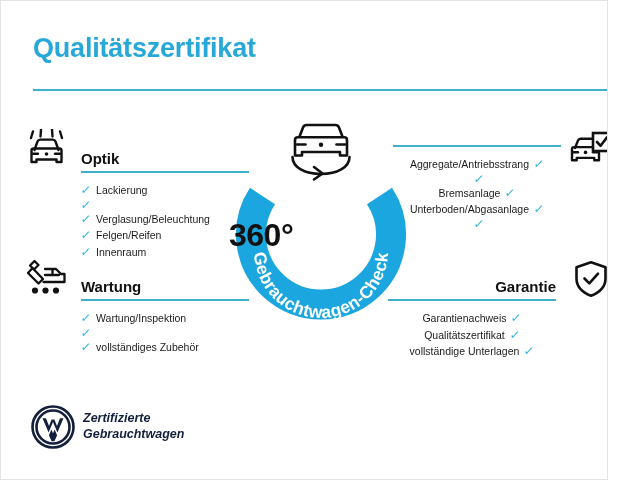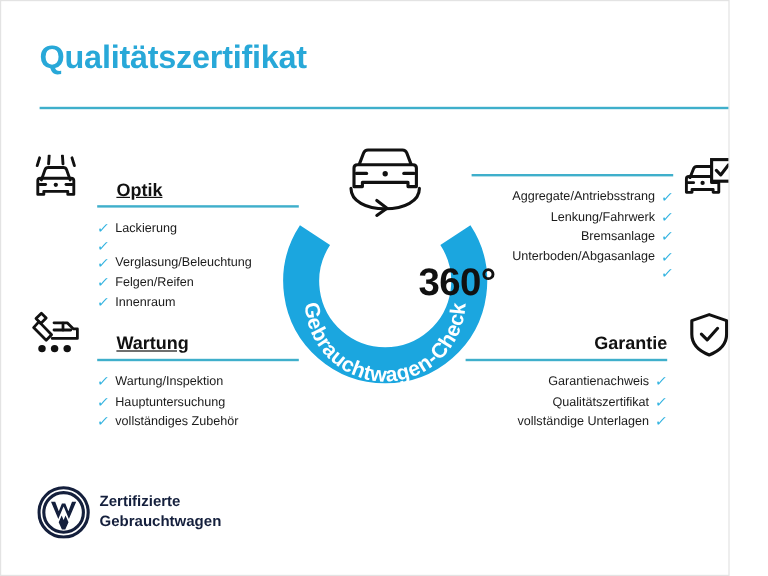--- a/index.html
+++ b/index.html
@@ -46,40 +46,40 @@
     height: 26px;
   }
   .sec-title {
     position: absolute;
     bottom: 0;
     font-size: 15px;
     font-weight: bold;
     color: #111111;
     white-space: nowrap;
   }
-  .left .sec-title { left: 16px; text-decoration: underline; }
+  .left .sec-title { left: 0; }
   .right .sec-title { right: 0; }
 
   .sec-rule {
     height: 2px;
     background: #3FAFCB;
     margin-top: 4px;
   }
 
   .items { margin-top: 9px; }
   .item {
     font-size: 10.5px;
     color: #1b1b1b;
     line-height: 16.6px;
     white-space: nowrap;
     display: flex;
     align-items: center;
   }
   .left .item { justify-content: flex-start; }
-  .right .item { justify-content: flex-end; }
+  .right .item { justify-content: center; }
 
   .chk {
     color: #31B3E0;
     font-size: 12px;
     font-weight: bold;
     line-height: 1;
     display: inline-block;
     transform: skewX(-9deg);
   }
   .left .chk { margin-right: 5px; }
@@ -105,21 +105,21 @@
     top: 158px;
     width: 184px;
     height: 184px;
   }
   #badge-ring { position: absolute; inset: 0; }
   #badge-360 {
     position: absolute;
     left: 0;
     right: 0;
     top: 58px;
-    text-align: right;
+    text-align: left;
     font-size: 32px;
     font-weight: bold;
     color: #111111;
     letter-spacing: -0.5px;
   }
   #badge-car {
     position: absolute;
     left: 277px;
     top: 118px;
     width: 86px;
@@ -130,20 +130,21 @@
   #vw-logo { position: absolute; left: 30px; top: 404px; }
   #vw-text {
     position: absolute;
     left: 82px;
     top: 409px;
     font-size: 12.5px;
     font-weight: bold;
     color: #141F3C;
     line-height: 16px;
     white-space: nowrap;
+    font-style: italic;
   }
 </style>
 </head>
 <body>
 
 <div id="page">
 
   <div id="title">Qualitätszertifikat</div>
   <div id="title-rule"></div>
 
@@ -215,21 +216,20 @@
       <div class="sec-title">Wartung</div>
     </div>
     <div class="sec-rule"></div>
     <div class="items">
       <div class="item">
           <span class="chk">✓</span>
           <span>Wartung/Inspektion</span>
         </div>
       <div class="item">
           <span class="chk">✓</span>
-          <span>Hauptuntersuchung</span>
         </div>
       <div class="item">
           <span class="chk">✓</span>
           <span>vollständiges Zubehör</span>
         </div>
     </div>
   </div>
 
   <div class="sec-icon" id="icon-technik">
     <svg width="48" height="40" viewBox="0 0 48 40" aria-hidden="true">
@@ -246,21 +246,20 @@
   </div>
 
   <div class="block right" id="sec-technik">
     <div class="sec-rule"></div>
     <div class="items">
       <div class="item">
           <span>Aggregate/Antriebsstrang</span>
           <span class="chk">✓</span>
         </div>
       <div class="item">
-          <span>Lenkung/Fahrwerk</span>
           <span class="chk">✓</span>
         </div>
       <div class="item">
           <span>Bremsanlage</span>
           <span class="chk">✓</span>
         </div>
       <div class="item">
           <span>Unterboden/Abgasanlage</span>
           <span class="chk">✓</span>
         </div>

